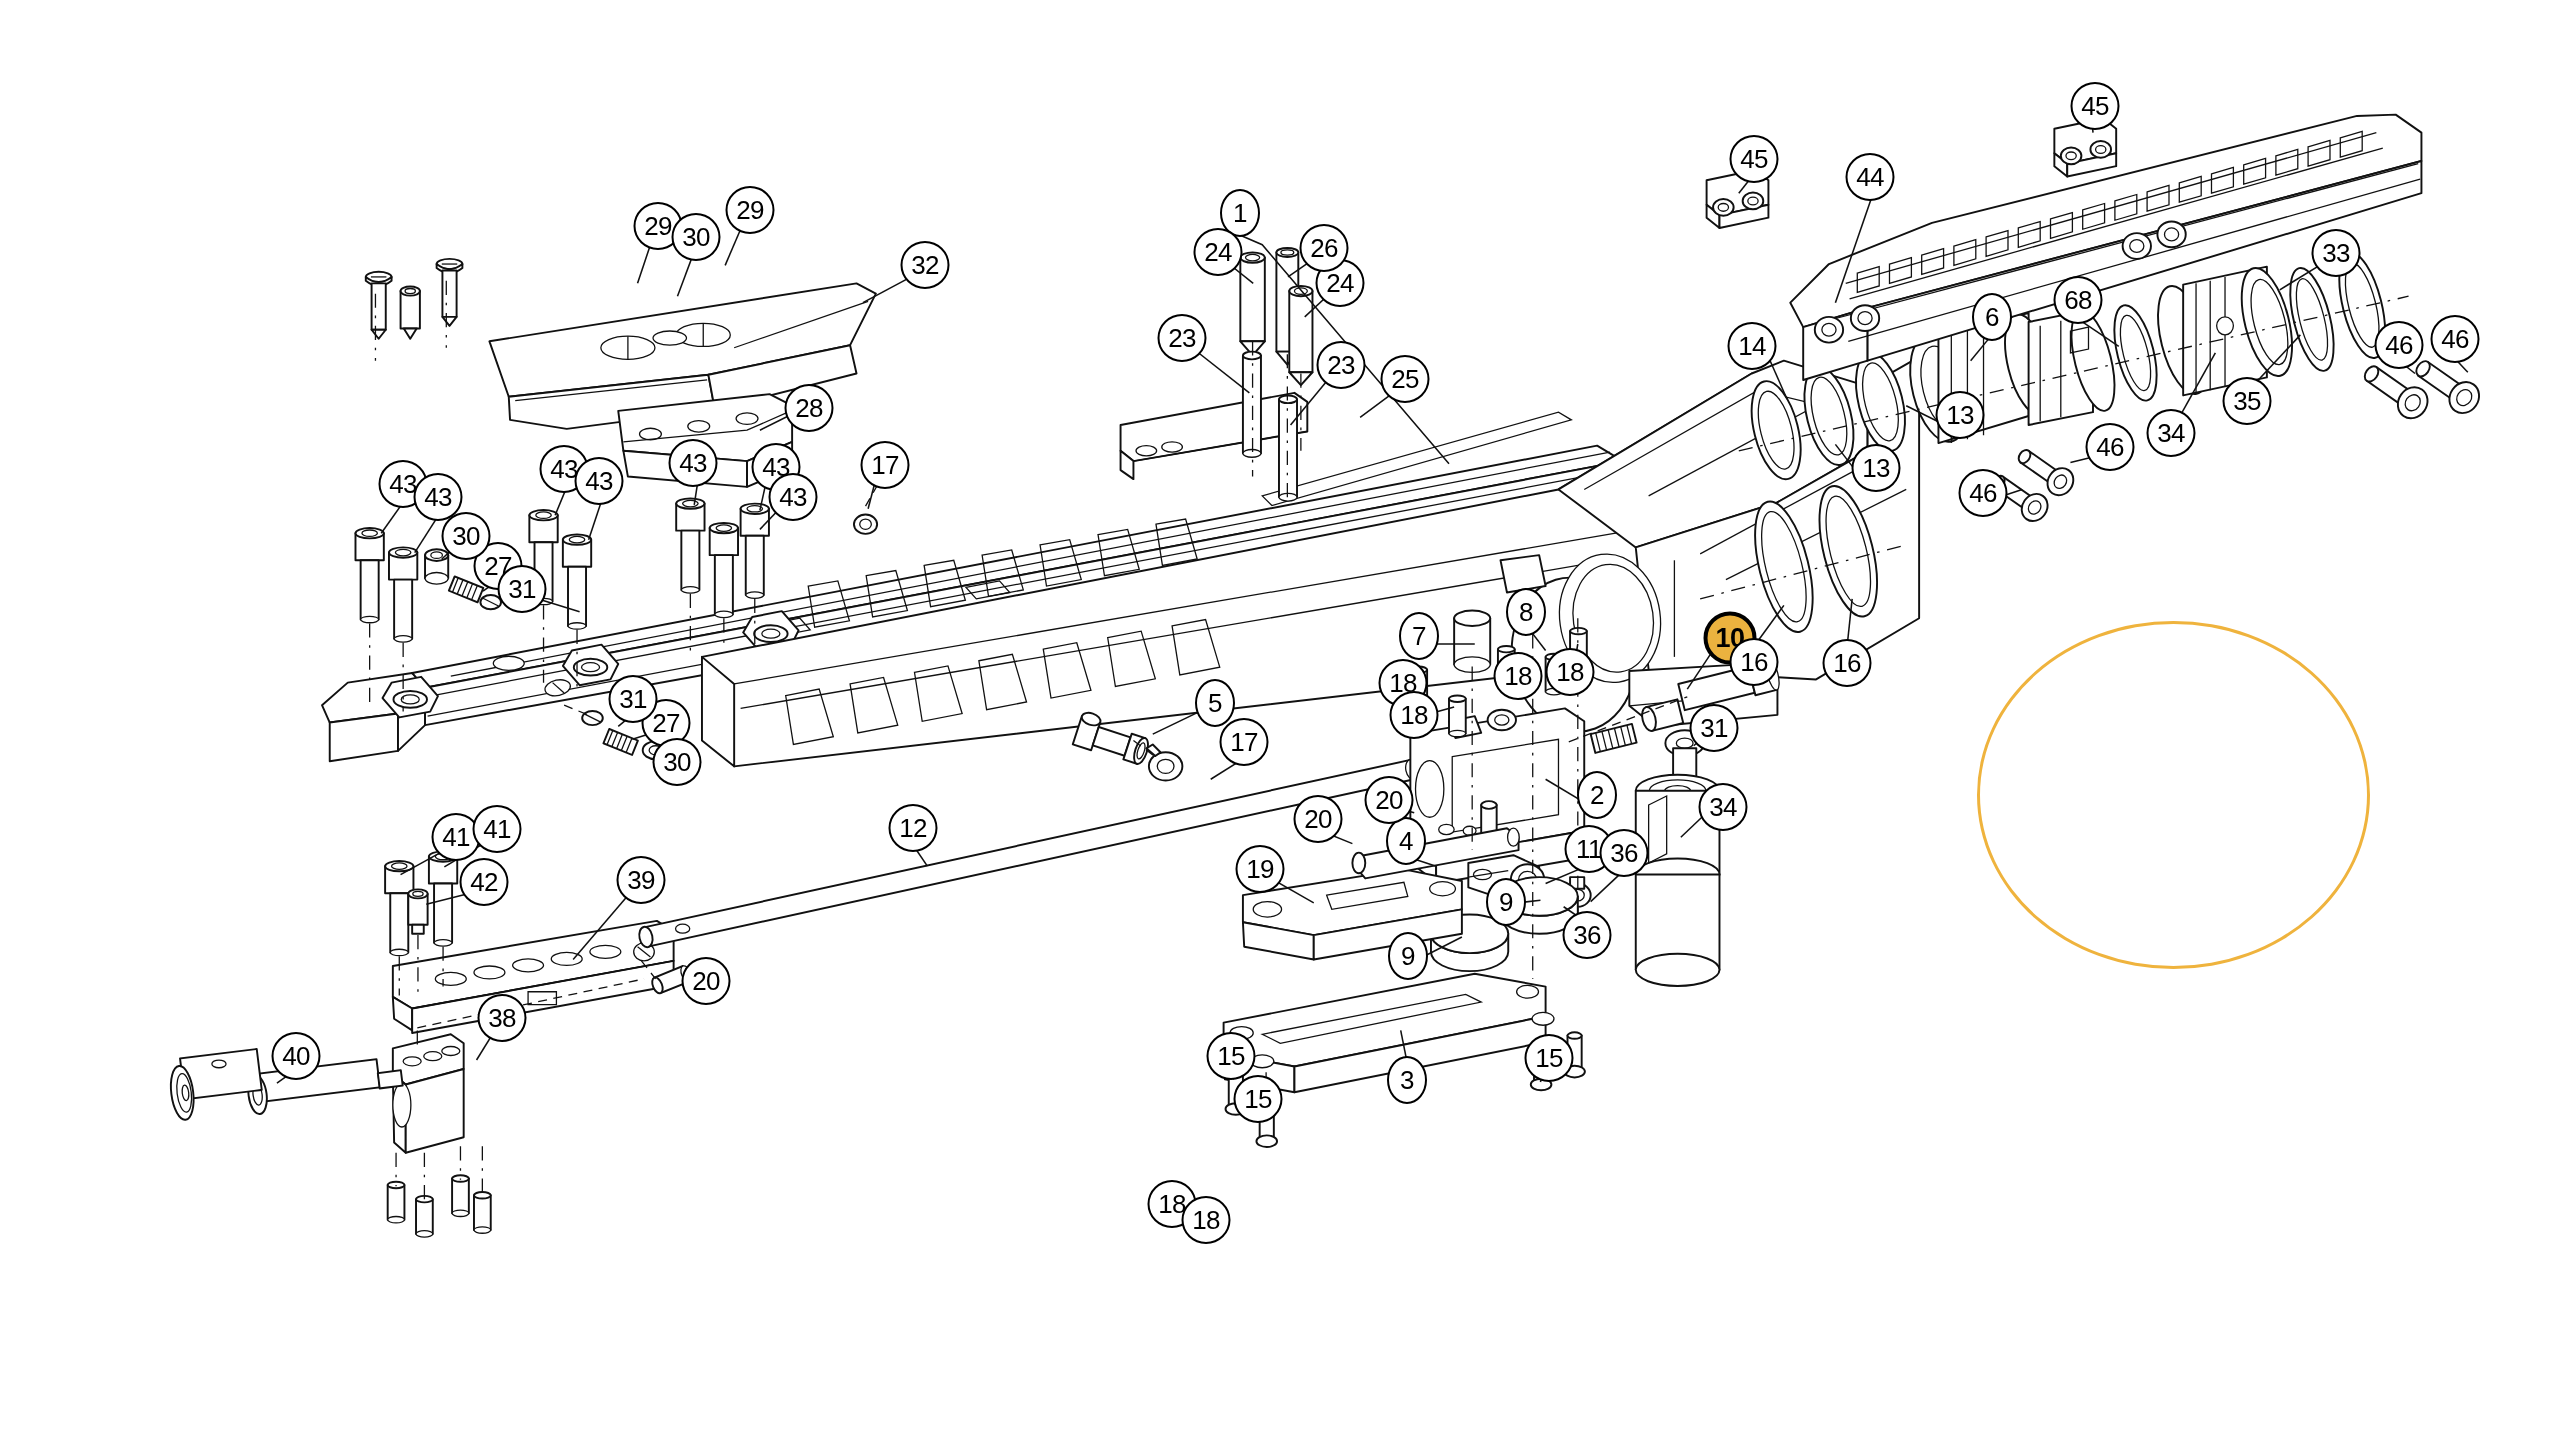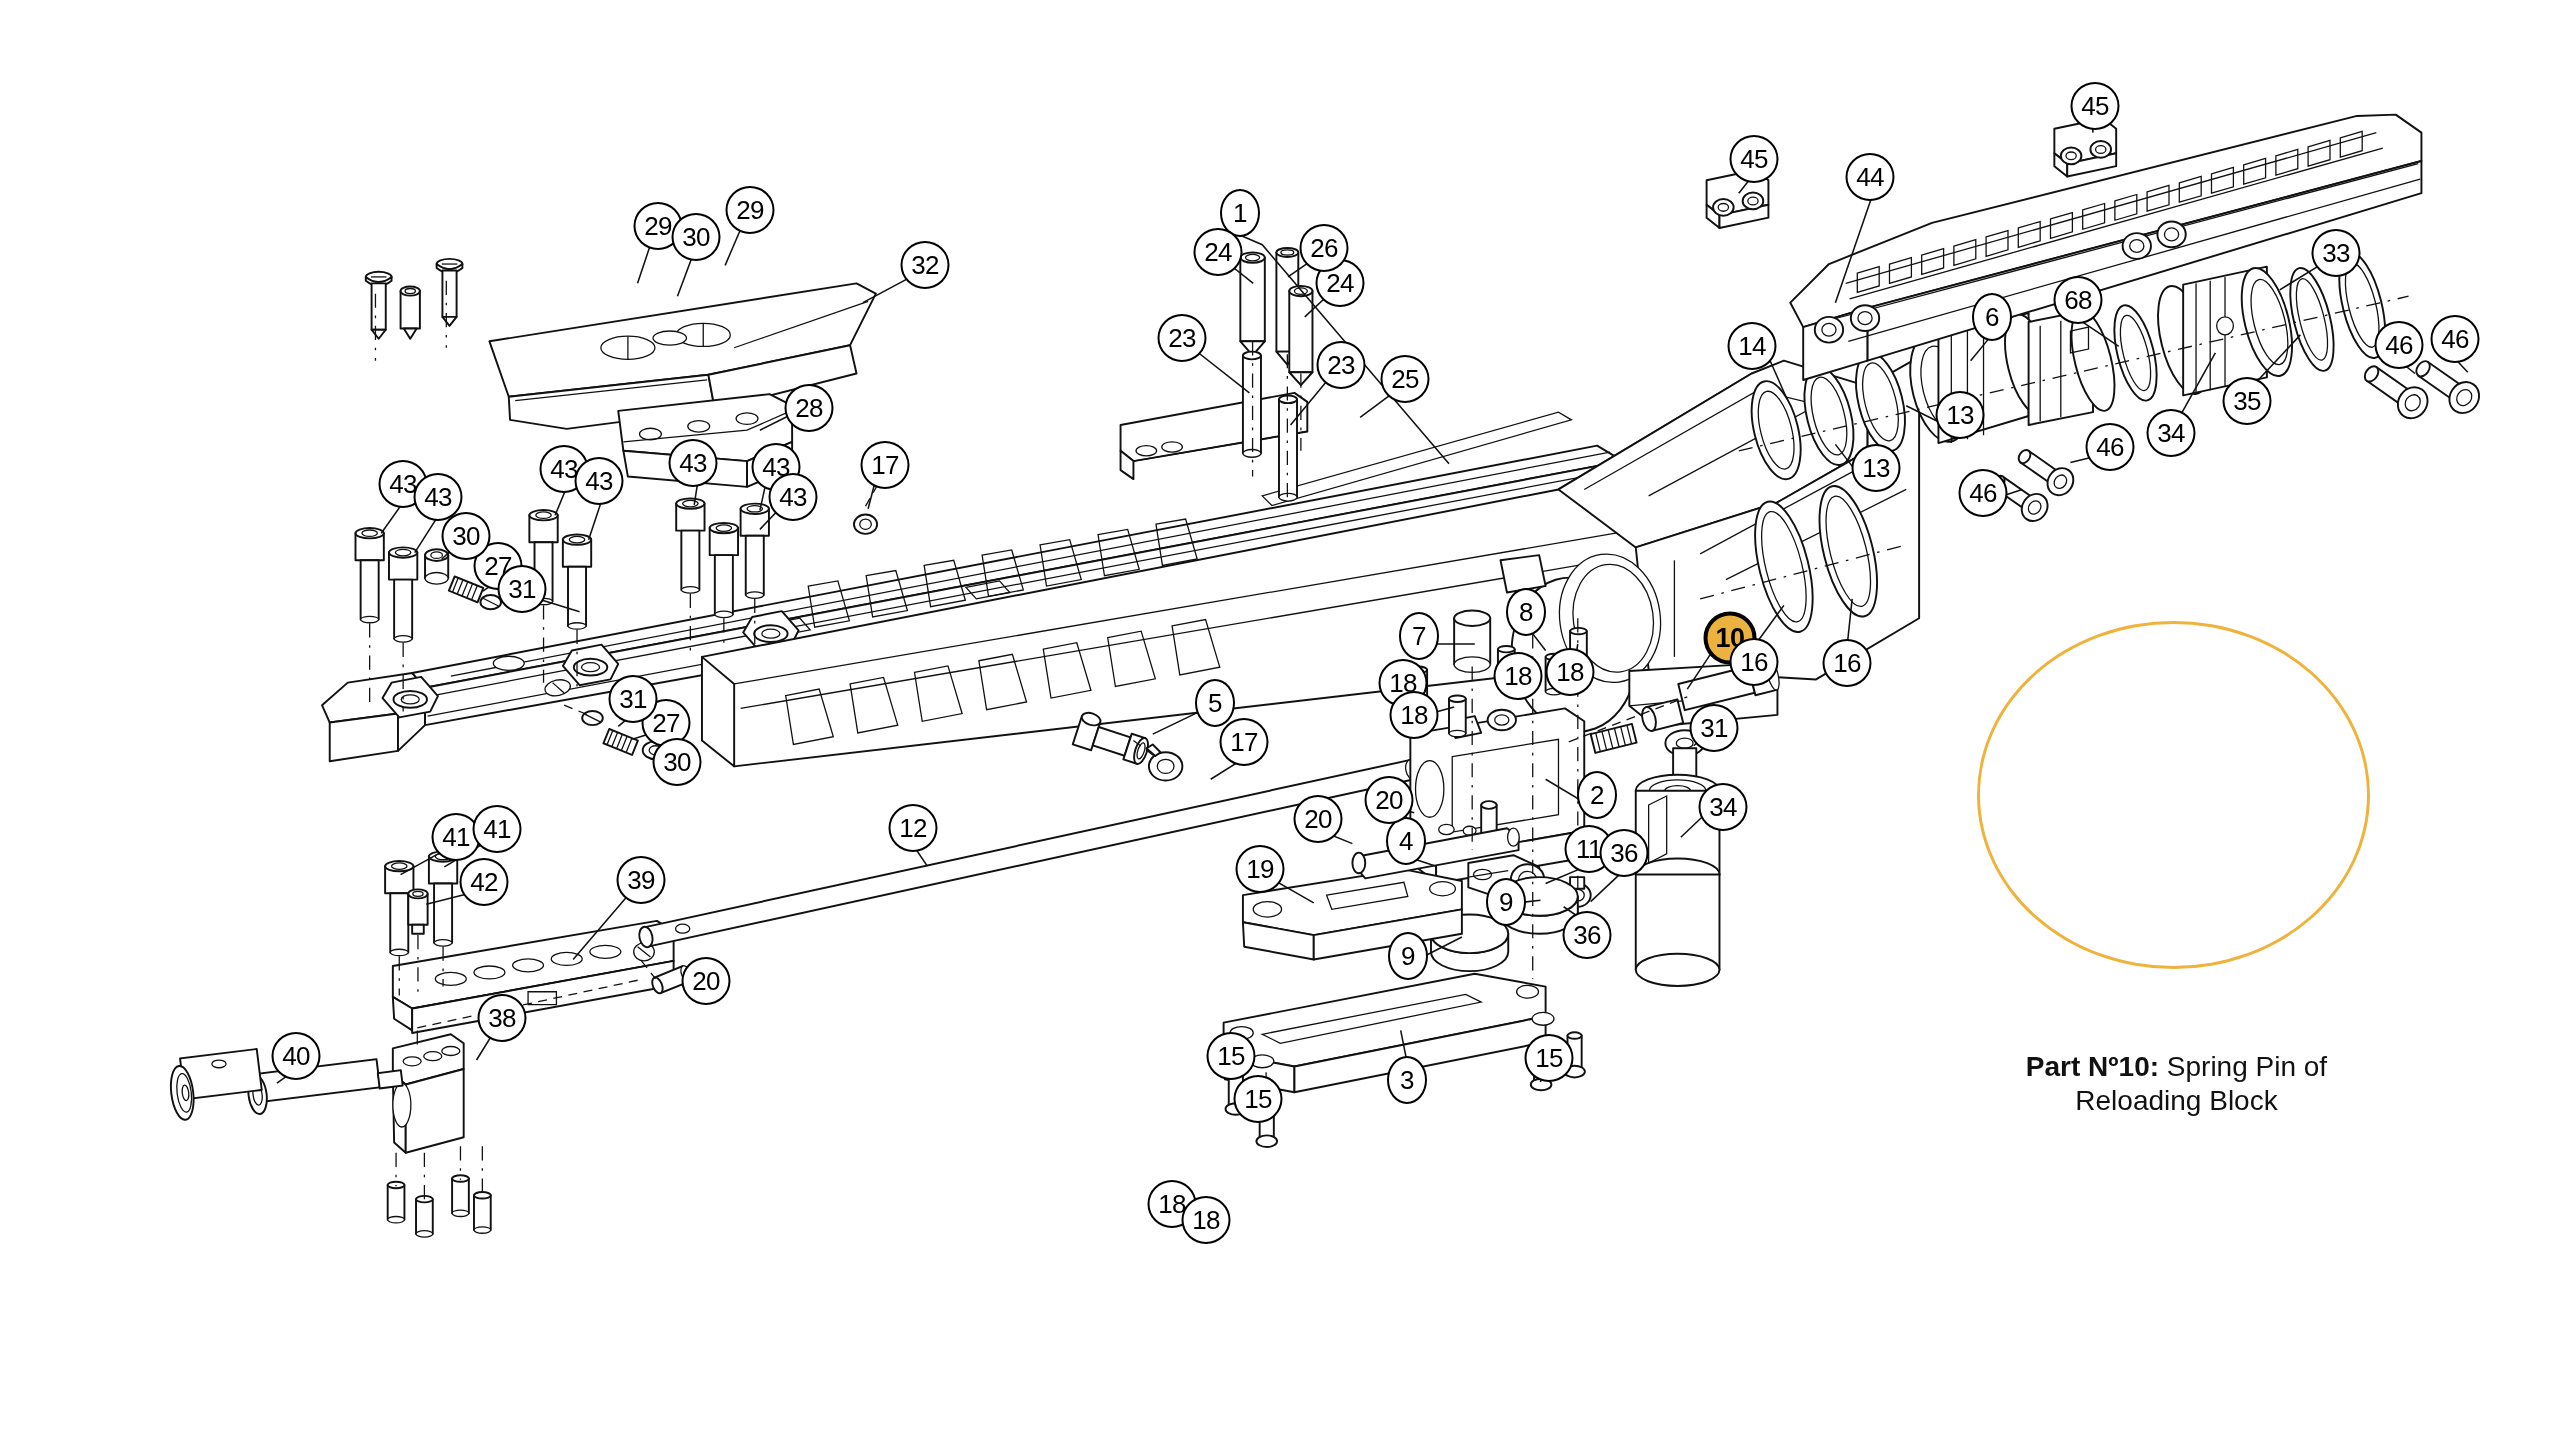--- a/index.html
+++ b/index.html
@@ -811,25 +811,20 @@
       <div class="callout wide" style="left: 1754px; top: 159px;">45</div>
       <div class="callout wide" style="left: 2095px; top: 106px;">45</div>
       <div class="callout wide" style="left: 2399px; top: 345px;">46</div>
       <div class="callout wide" style="left: 2455px; top: 339px;">46</div>
       <div class="callout wide" style="left: 2110px; top: 447px;">46</div>
       <div class="callout wide" style="left: 1983px; top: 493px;">46</div>
     </div>
 
   <div id="magnifier"></div>
 
-  <div id="part-caption">
-    <span class="pn">Part Nº10:</span>
-    <span>Spring Pin of</span><br>
-    <span>Reloading Block</span>
-  </div>
 
   <div id="footer">
     
     
 
     
 
     
 
     

